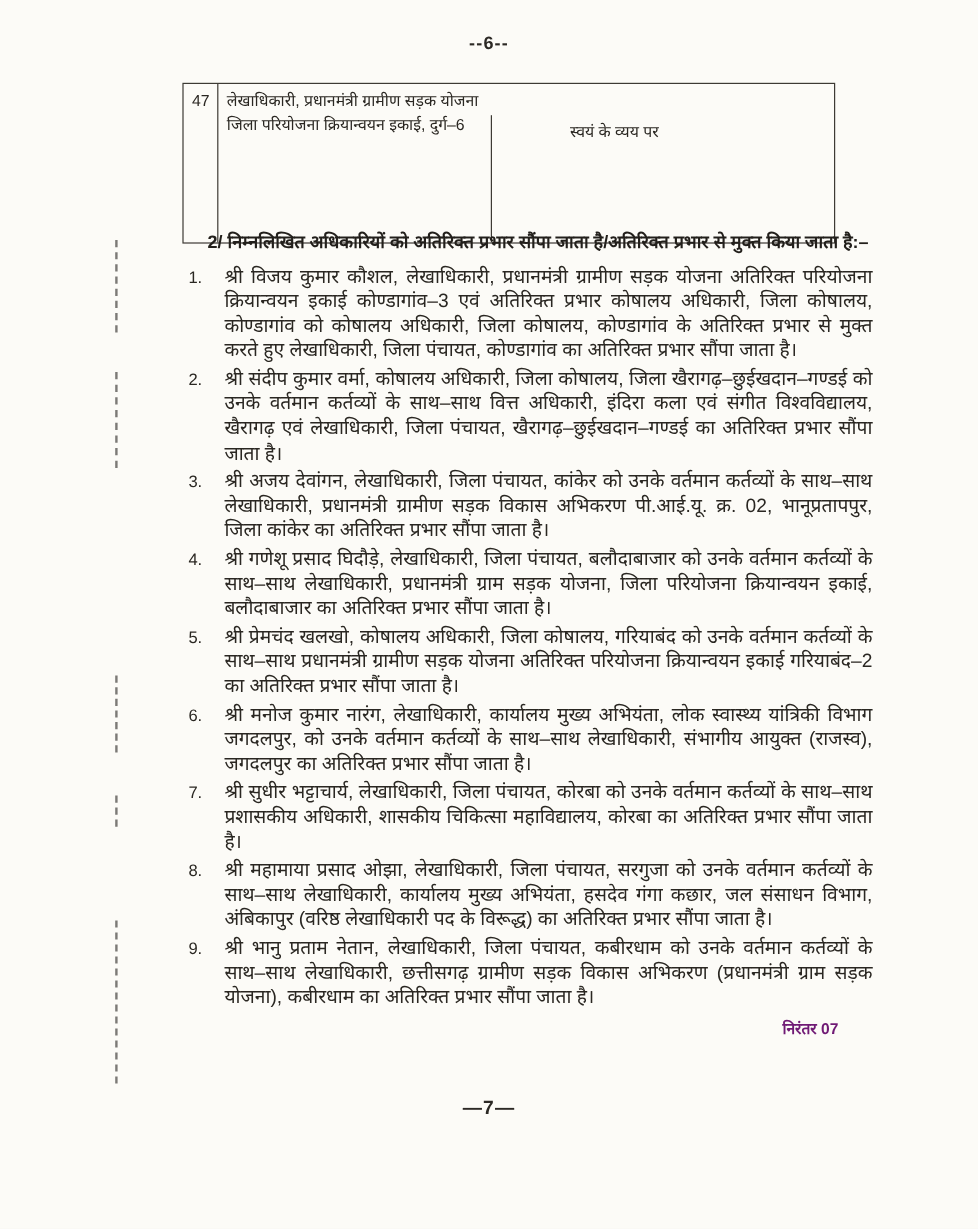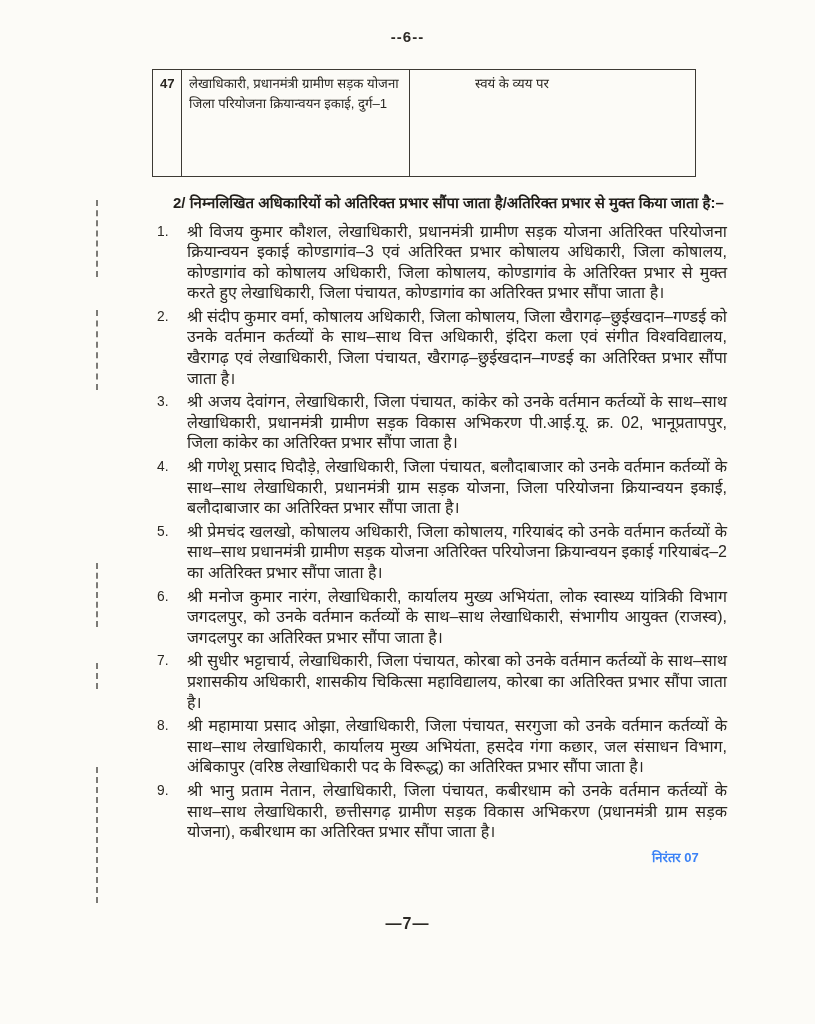--- a/index.html
+++ b/index.html
@@ -33,22 +33,22 @@
     border:1.6px solid #3d3a34;
     background:transparent;
   }
   .doc-table .cell{
     padding:4px 7px 6px 7px;
     font-size:13.2px;line-height:19.5px;
     min-height:96px;
     color:#2a2722;
   }
   .doc-table .cell + .cell{border-left:1.4px solid #3d3a34;}
-  .cell-serial{padding-top:6px;font-weight:bold;}
-  .cell-expense{text-align:center;padding-top:6px;}
+  .cell-serial{padding-top:6px;font-weight:normal;}
+  .cell-expense{text-align:center;padding-top:6px;margin-top:26px;}
   .content{
     position:absolute;top:192px;left:131px;width:596px;
   }
   .section-heading{
     font-size:15px;font-weight:bold;line-height:22.5px;
     text-indent:42px;text-align:justify;
     margin:0 0 7px 0;color:#221f1b;
   }
   .charge-list{
     margin:0;padding:0;list-style:none;
@@ -60,21 +60,21 @@
   }
   .li-num{
     font-size:13.8px;line-height:20.6px;color:#2a2722;
   }
   .li-text{
     font-size:16px;line-height:20.6px;
     text-align:justify;color:#2a2722;
   }
   .continuation{
     position:absolute;top:848px;left:652px;
-    font-size:13px;font-weight:bold;color:#3b82f6;
+    font-size:13px;font-weight:bold;color:#701a75;
   }
   .pageno-bottom{
     position:absolute;top:915px;left:0;width:815px;
     text-align:center;font-size:16px;font-weight:bold;
     color:#2c2925;letter-spacing:1px;
   }
 </style>
 </head>
 <body>
 
@@ -83,21 +83,21 @@
   <div class="scan-mark" style="top:200px;height:77px;"></div>
   <div class="scan-mark" style="top:310px;height:80px;"></div>
   <div class="scan-mark" style="top:563px;height:64px;"></div>
   <div class="scan-mark" style="top:663px;height:26px;"></div>
   <div class="scan-mark" style="top:767px;height:136px;"></div>
 
   <div class="pageno-top">--6--</div>
 
   <div class="doc-table">
     <div class="cell cell-serial">47</div>
-    <div class="cell cell-charge">लेखाधिकारी, प्रधानमंत्री ग्रामीण सड़क योजना जिला परियोजना क्रियान्वयन इकाई, दुर्ग–1</div>
+    <div class="cell cell-charge">लेखाधिकारी, प्रधानमंत्री ग्रामीण सड़क योजना जिला परियोजना क्रियान्वयन इकाई, दुर्ग–6</div>
     <div class="cell cell-expense">स्वयं के व्यय पर</div>
   </div>
 
   <div class="content">
     <p class="section-heading">2/  निम्नलिखित अधिकारियों को अतिरिक्त प्रभार सौंपा जाता है/अतिरिक्त प्रभार से मुक्त किया जाता है:–</p>
 
     <ol class="charge-list">
       <li>
         <span class="li-num">1.</span>
         <span class="li-text">श्री विजय कुमार कौशल, लेखाधिकारी, प्रधानमंत्री ग्रामीण सड़क योजना अतिरिक्त परियोजना क्रियान्वयन इकाई कोण्डागांव–3 एवं अतिरिक्त प्रभार कोषालय अधिकारी, जिला कोषालय, कोण्डागांव को कोषालय अधिकारी, जिला कोषालय, कोण्डागांव के अतिरिक्त प्रभार से मुक्त करते हुए लेखाधिकारी, जिला पंचायत, कोण्डागांव का अतिरिक्त प्रभार सौंपा जाता है।</span>

